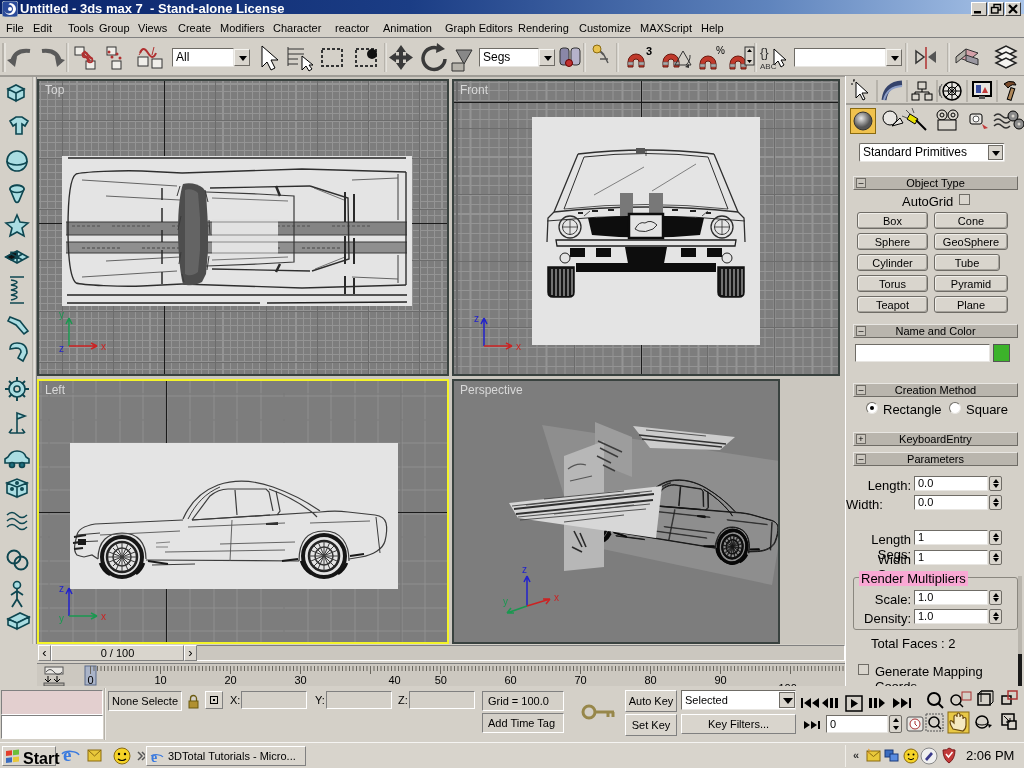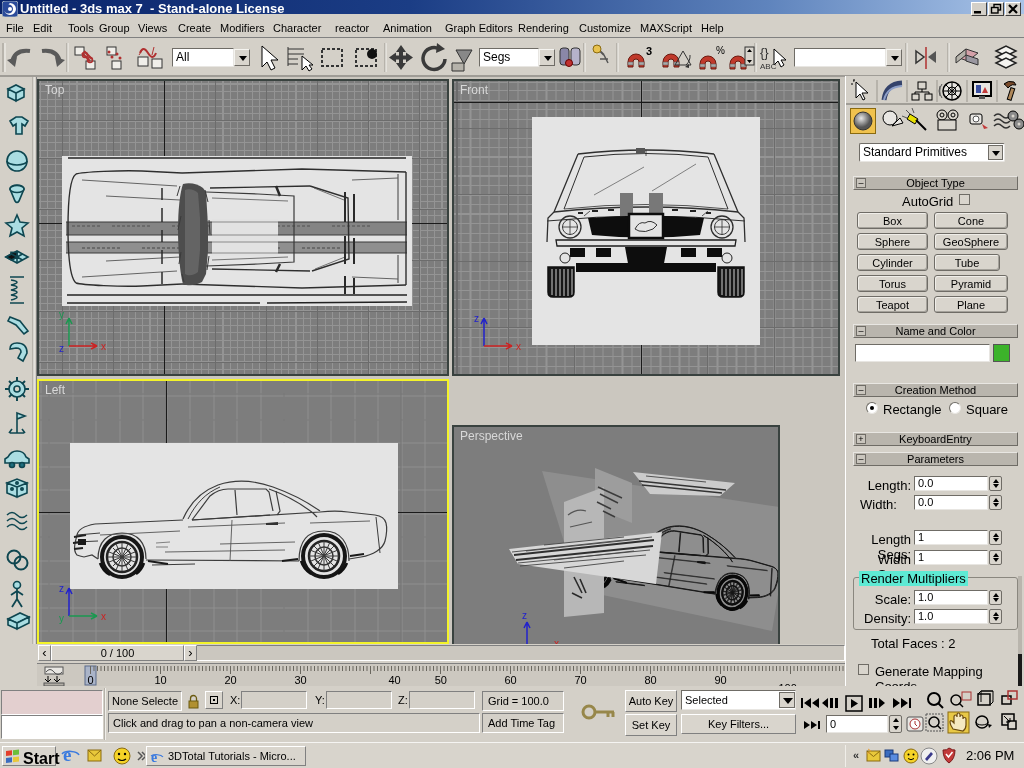--- a/index.html
+++ b/index.html
@@ -483,21 +483,21 @@
     </div>
     <div class="vplabel">Left</div>
     <svg width="60" height="60" style="position:absolute;left:18px;top:195px;">
       <path d="M12 40 V12 M12 12 l-3 6 M12 12 l3 6" stroke="#2222cc" stroke-width="1.5" fill="none"></path>
       <path d="M12 40 H40 M40 40 l-6 -3 M40 40 l-6 3" stroke="#1a9850" stroke-width="1.5" fill="none"></path>
       <text x="2" y="16" fill="#2222cc" font-size="10">z</text>
       <text x="44" y="44" fill="#cc2222" font-size="10">x</text>
       <text x="2" y="46" fill="#1a9850" font-size="10">y</text>
     </svg>
   </div>
-  <div class="vp" id="vp-persp" style="left:415px; top:302px; width:328px; height:265px;margin-top:46px;">
+  <div class="vp" id="vp-persp" style="left:415px; top:302px; width:328px; height:265px;">
     <svg width="384" height="261" style="position:absolute;left:0;top:0">
 
       <polygon points="88,44 338,82 318,204 125,163" fill="#8e8e8e"></polygon>
 
       <clipPath id="sideclip">
           <polygon points="88,44 338,82 318,204 125,163"></polygon>
         </clipPath>
       <g clip-path="url(#sideclip)" style="filter:brightness(0.35)">
         <g transform="translate(121,52) rotate(8.8) scale(0.68,0.78)">
           <use href="#carside"></use>
@@ -641,32 +641,32 @@
   <div class="cplabel" style="left:37px;top:326px;">Rectangle</div>
   <div class="abs" style="left:103px;top:326px;width:12px;height:12px;border-radius:50%;background:#fff;border:1px solid;border-color:#6f6c66 #e8e6e2 #e8e6e2 #6f6c66;"></div>
   <div class="cplabel" style="left:120px;top:326px;">Square</div>
 
   <div class="rollhead" style="top:356px;"><span class="pm">+</span>KeyboardEntry</div>
 
   <div class="rollhead" style="top:376px;"><span class="pm">–</span>Parameters</div>
   <div class="cplabel" style="left:0px;top:402px;width:65px;text-align:right;">Length:</div>
   <div class="abs mxfield" style="left:68px;top:400px;width:74px;">0.0</div>
   <div class="abs spin" style="left:143px;top:400px;"></div>
-  <div class="cplabel" style="left:0px;top:421px;width:65px;text-align:center;">Width:</div>
+  <div class="cplabel" style="left:0px;top:421px;width:65px;text-align:left;">Width:</div>
   <div class="abs mxfield" style="left:68px;top:419px;width:74px;">0.0</div>
   <div class="abs spin" style="left:143px;top:419px;"></div>
   <div class="cplabel" style="left:0px;top:456px;width:65px;text-align:right;">Length Segs:</div>
   <div class="abs mxfield" style="left:68px;top:454px;width:74px;">1</div>
   <div class="abs spin" style="left:143px;top:454px;"></div>
   <div class="cplabel" style="left:0px;top:476px;width:65px;text-align:right;">Width Segs:</div>
   <div class="abs mxfield" style="left:68px;top:474px;width:74px;">1</div>
   <div class="abs spin" style="left:143px;top:474px;"></div>
 
   <div class="abs" style="left:7px;top:501px;width:165px;height:53px;border:1px solid #8a877f;border-radius:3px;"></div>
-  <div class="cplabel" style="left:13px;top:495px;background:#5eead4;padding:0 2px;">Render Multipliers</div>
+  <div class="cplabel" style="left:13px;top:495px;background:#f9a8d4;padding:0 2px;">Render Multipliers</div>
   <div class="cplabel" style="left:0px;top:516px;width:65px;text-align:right;">Scale:</div>
   <div class="abs mxfield" style="left:68px;top:514px;width:74px;">1.0</div>
   <div class="abs spin" style="left:143px;top:514px;"></div>
   <div class="cplabel" style="left:0px;top:535px;width:65px;text-align:right;">Density:</div>
   <div class="abs mxfield" style="left:68px;top:533px;width:74px;">1.0</div>
   <div class="abs spin" style="left:143px;top:533px;"></div>
   <div class="cplabel" style="left:25px;top:560px;">Total Faces : 2</div>
   <div class="abs" style="left:12px;top:588px;width:11px;height:11px;background:#d9d5cd;border:1px solid #6f6c66;"></div>
   <div class="cplabel" style="left:29px;top:588px;">Generate Mapping Coords.</div>
   <div class="abs" style="left:172px;top:500px;width:4px;height:110px;background:#b9b5ad;"></div>
@@ -942,21 +942,20 @@
   <div class="abs sunken" style="left:326px;top:5px;width:66px;height:18px;background:#d4d0c8;"></div>
   <div class="abs" style="left:398px;top:8px;">Z:</div>
   <div class="abs sunken" style="left:409px;top:5px;width:66px;height:18px;background:#d4d0c8;"></div>
   <div class="abs sunken" style="left:482px;top:5px;width:82px;height:20px;line-height:18px;padding-left:5px;background:#d4d0c8;">Grid = 100.0</div>
 
   <svg width="40" height="30" style="position:absolute;left:580px;top:12px;">
     <circle cx="9" cy="14" r="6" fill="none" stroke="#97874a" stroke-width="3"></circle>
     <path d="M15 14 h19 M28 14 v5 M33 14 v5" stroke="#97874a" stroke-width="3" fill="none"></path>
   </svg>
 
-  <div class="abs sunken" style="left:108px;top:27px;width:372px;height:20px;line-height:18px;padding-left:4px;background:#d4d0c8;">Click and drag to pan a non-camera view</div>
   <div class="abs sunken" style="left:482px;top:27px;width:82px;height:20px;line-height:18px;padding-left:5px;background:#d4d0c8;">Add Time Tag</div>
 
   <div class="abs raised" style="left:625px;top:4px;width:52px;height:22px;background:#d9d5cd;text-align:center;line-height:20px;">Auto Key</div>
   <div class="abs raised" style="left:625px;top:28px;width:52px;height:22px;background:#d9d5cd;text-align:center;line-height:20px;">Set Key</div>
   <div class="abs mxfield" style="left:681px;top:4px;width:115px;height:20px;line-height:18px;background:#fff;">Selected</div>
   <div class="abs" style="left:779px;top:6px;width:16px;height:16px;background:#d9d5cd;border:1px solid #6f6c66;">
     <div style="position:absolute;left:3px;top:5px;border-left:5px solid transparent;border-right:5px solid transparent;border-top:6px solid #000;"></div>
   </div>
   <div class="abs raised" style="left:681px;top:28px;width:115px;height:20px;background:#d9d5cd;text-align:center;line-height:18px;">Key Filters...</div>
 

